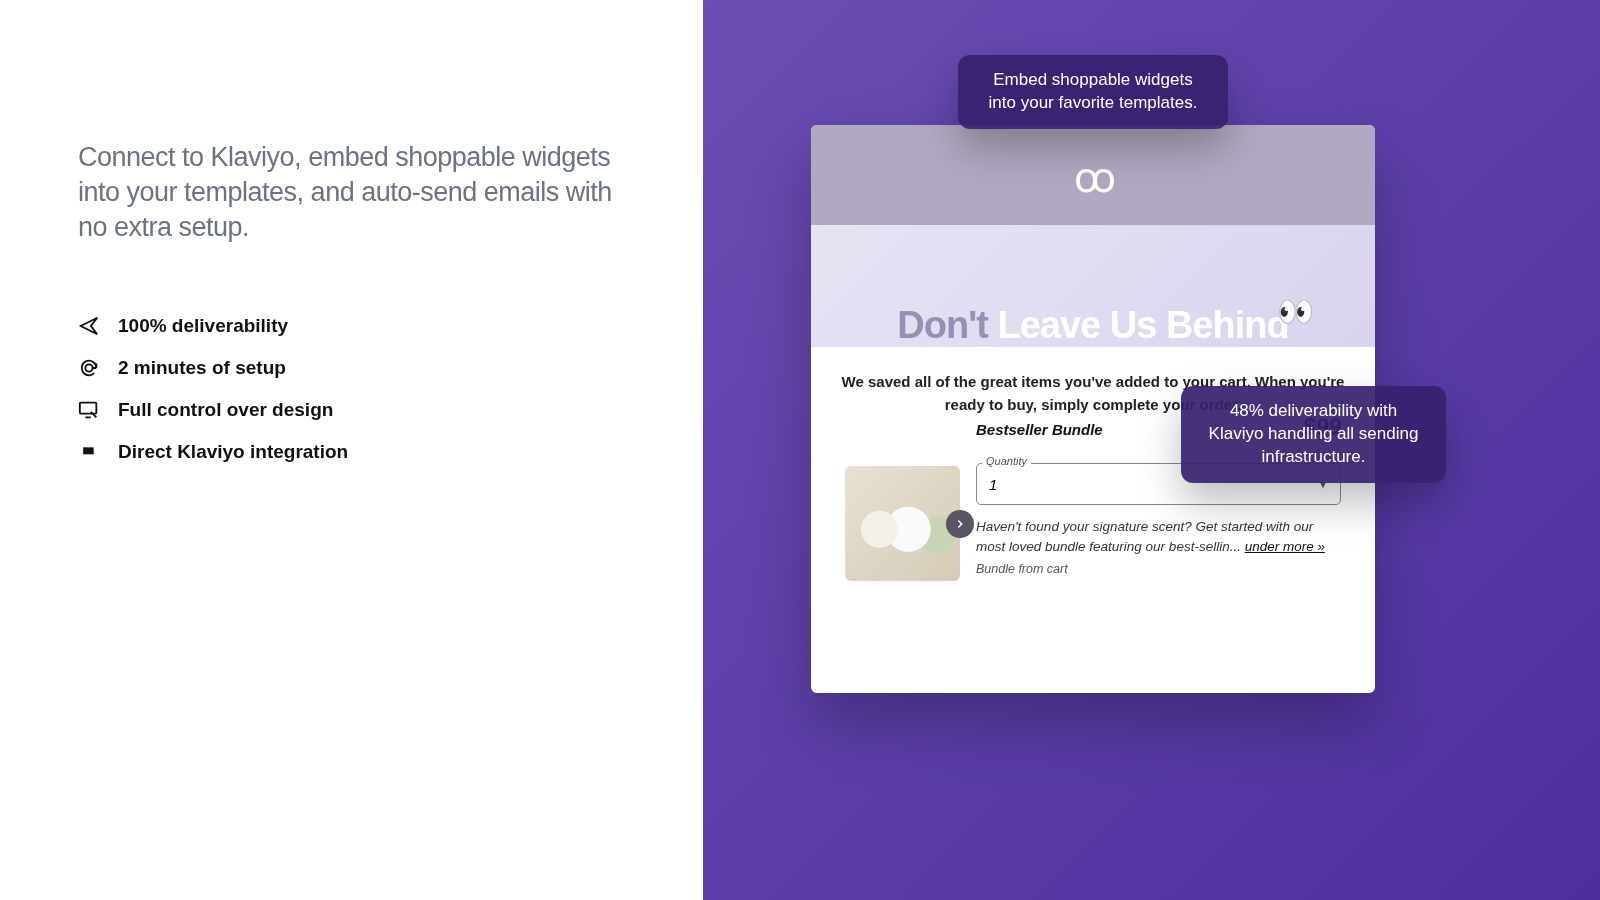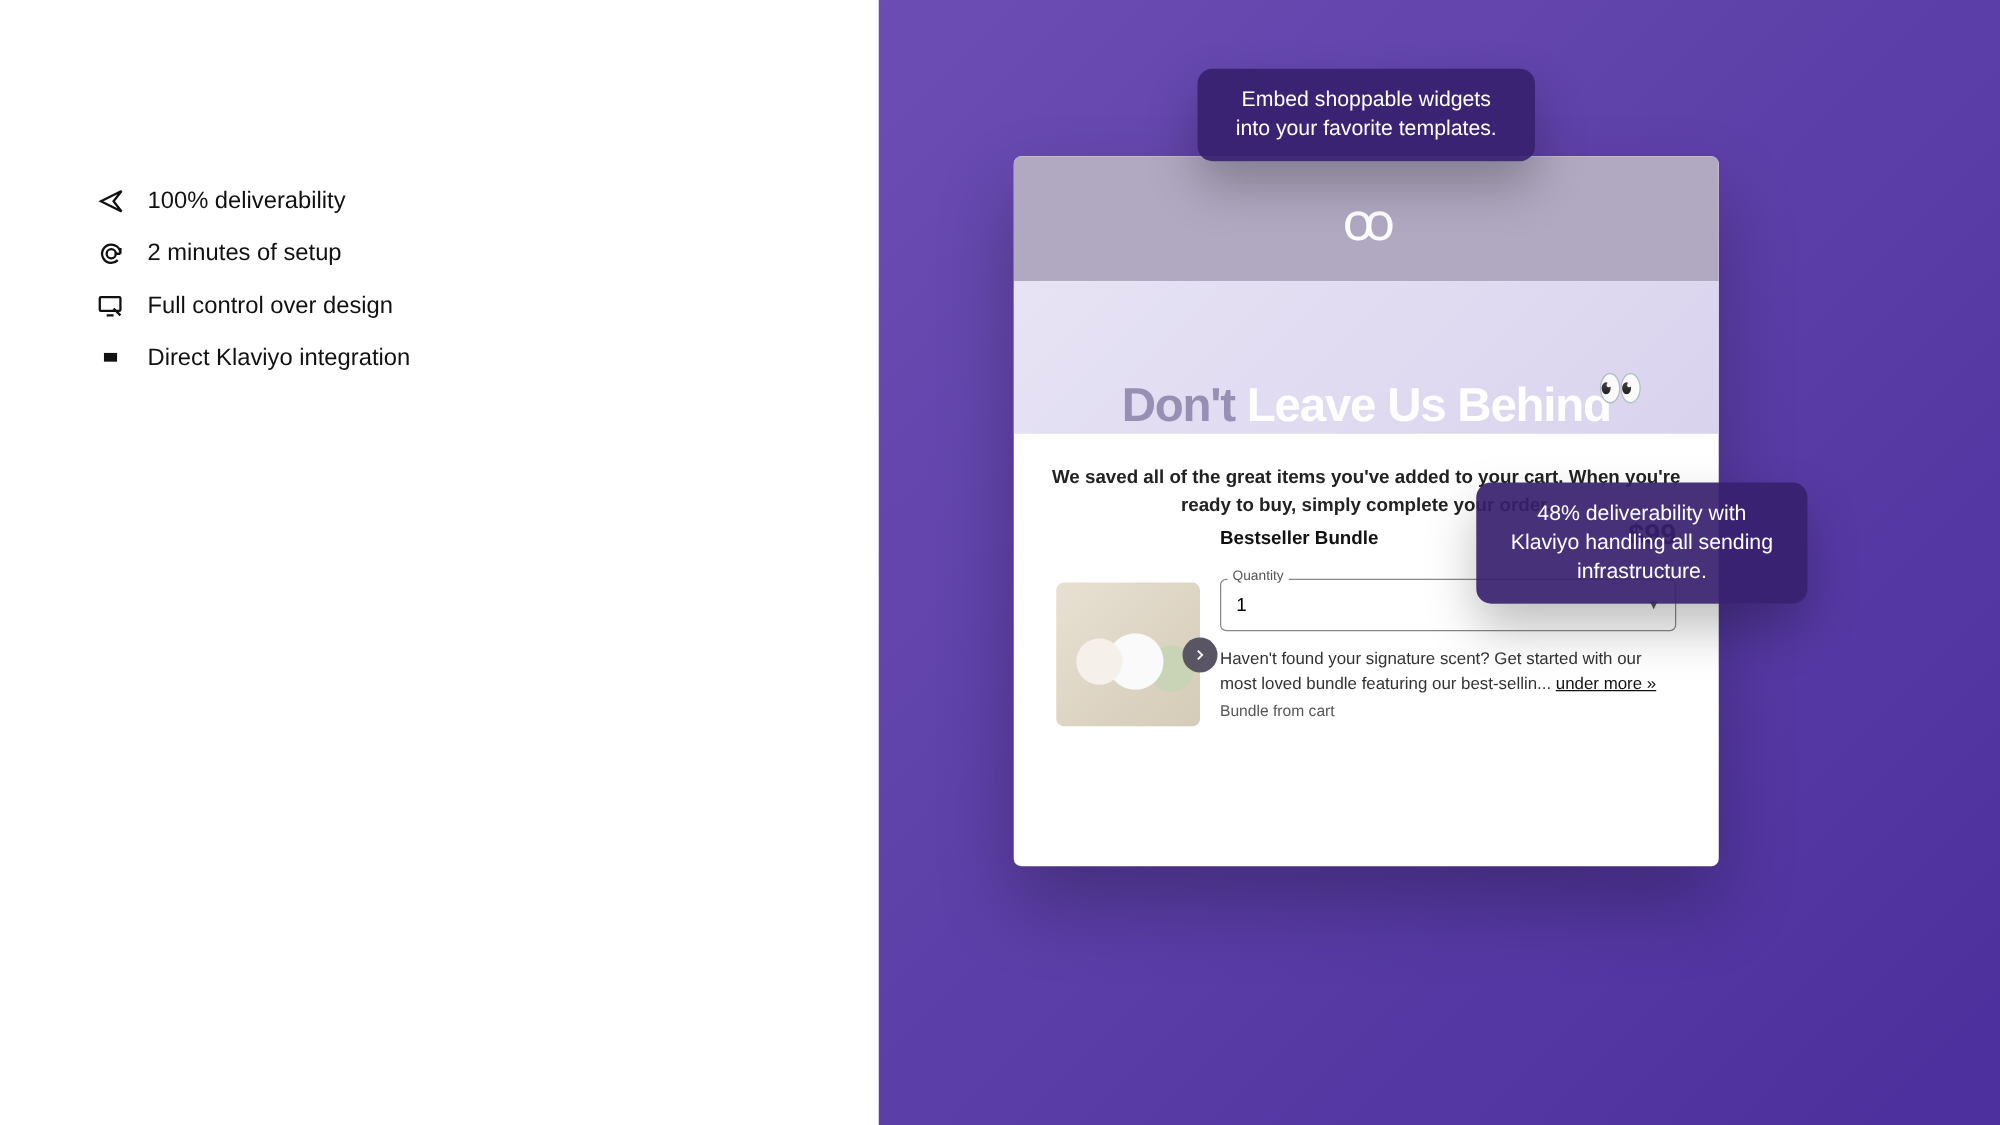--- a/index.html
+++ b/index.html
@@ -5,21 +5,21 @@
 * { box-sizing: border-box; margin: 0; padding: 0; }
 html, body { width: 1600px; height: 900px; overflow: hidden; font-family: -apple-system, BlinkMacSystemFont, "Segoe UI", Helvetica, Arial, sans-serif; }
 .page { display: flex; width: 100%; height: 100%; }
 .left { width: 703px; background: #ffffff; padding: 80px 70px 0 78px; }
 .right { flex: 1; background: linear-gradient(135deg, #6b4db3 0%, #4c2f9c 100%); position: relative; }
 
 .headline { font-size: 63px; font-weight: 800; letter-spacing: -2.5px; line-height: 1.05; color: #111; }
 .headline .accent { color: #a21caf; }
 .subcopy { margin-top: 60px; font-size: 27px; line-height: 1.3; color: #6b7280; letter-spacing: -0.5px; font-weight: 400; }
 
-.features { margin-top: 70px; list-style: none; }
+.features { margin-top: 70px; list-style: none; font-weight: bold; }
 .features li { display: flex; align-items: center; gap: 18px; margin-bottom: 20px; font-size: 19px; color: #111; }
 .features .ico { width: 22px; height: 22px; flex-shrink: 0; display: flex; align-items: center; justify-content: center; }
 
 .email-card { position: absolute; top: 125px; left: 108px; width: 564px; height: 568px; background: #fff; border-radius: 6px; overflow: hidden; box-shadow: 0 30px 60px rgba(0,0,0,.25); }
 .email-header { height: 100px; background: #b1a9c2; display: flex; align-items: center; justify-content: center; }
 .logo { color: #fff; font-size: 42px; font-weight: 300; letter-spacing: -4px; font-family: Georgia, serif; }
 .email-hero { height: 122px; background: linear-gradient(135deg, #e7e3f4, #d9d3ee); position: relative; display: flex; align-items: flex-end; justify-content: center; }
 .hero-title { font-size: 38px; font-weight: 800; letter-spacing: -1px; }
 .hero-title .muted { color: #9890b3; }
 .hero-title .light { color: #fff; }
@@ -28,41 +28,42 @@
 .email-body .saved-text { text-align: center; font-size: 15px; font-weight: 600; color: #222; line-height: 1.5; }
 
 .product-row { display: flex; gap: 16px; margin-top: 50px; padding: 0 4px; }
 .product-img { width: 115px; height: 115px; background: linear-gradient(135deg, #e8e0d2, #d4cbb8); border-radius: 6px; position: relative; overflow: hidden; }
 .product-img::after { content: ""; position: absolute; inset: 0; background:
   radial-gradient(circle at 30% 55%, #f5f0ea 0 18px, transparent 19px),
   radial-gradient(circle at 55% 55%, #fafafa 0 22px, transparent 23px),
   radial-gradient(circle at 80% 60%, #c9d3b6 0 18px, transparent 19px);
 }
 .arrow-badge { position: absolute; right: -14px; top: 50%; transform: translateY(-50%); width: 28px; height: 28px; border-radius: 50%; background: #5a5565; color: #fff; display: flex; align-items: center; justify-content: center; font-size: 14px; }
-.product-info { flex: 1; position: relative; }
+.product-info { flex: 1; position: relative; font-style: italic; }
 .product-top { display: flex; justify-content: space-between; align-items: baseline; margin-top: -52px; margin-bottom: 22px; }
 .product-name { font-size: 15px; font-weight: 700; color: #111; }
 .product-price { font-size: 23px; font-weight: 700; color: #111; }
 .qty-wrap { position: relative; }
 .qty-label { position: absolute; top: -8px; left: 6px; background: #fff; padding: 0 4px; font-size: 11px; color: #555; }
 .qty-select { width: 100%; height: 42px; border: 1px solid #888; border-radius: 5px; padding: 0 12px; font-size: 15px; display: flex; align-items: center; justify-content: space-between; }
 .caret { font-size: 10px; color: #555; }
 .product-desc { margin-top: 12px; font-size: 13.5px; color: #333; line-height: 1.45; }
 .read-more { text-decoration: underline; color: #111; }
 .remove-link { margin-top: 6px; font-size: 12.5px; color: #555; }
 
 .callout { position: absolute; background: rgba(55, 33, 110, 0.92); color: #ffffff; border-radius: 12px; padding: 14px 22px; text-align: center; font-size: 17px; line-height: 1.35; box-shadow: 0 20px 40px rgba(0,0,0,.25); }
 .callout-top { top: 55px; left: 255px; width: 270px; }
 .callout-right { top: 386px; left: 478px; width: 265px; }
 </style>
 </head>
 <body>
 
 <div class="page">
   <div class="left">
+    <p class="subcopy">Connect to Klaviyo, embed shoppable widgets into your templates, and auto-send emails with no extra setup.</p>
 
     <ul class="features">
       <li>
         <span class="ico">
           <svg viewBox="0 0 24 24" width="22" height="22" fill="none" stroke="#111" stroke-width="2">
               <path d="M3 12l18-9-7 9 7 9-18-9z"></path>
             </svg>
         </span>
         <span>100% deliverability</span>
       </li>

